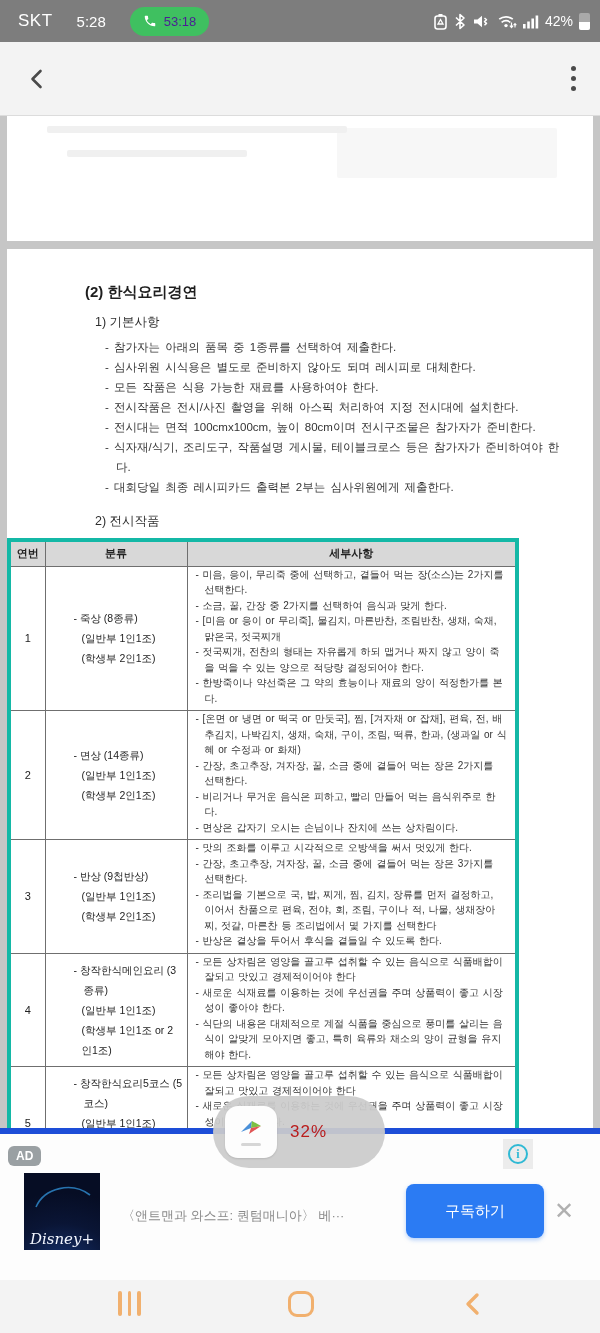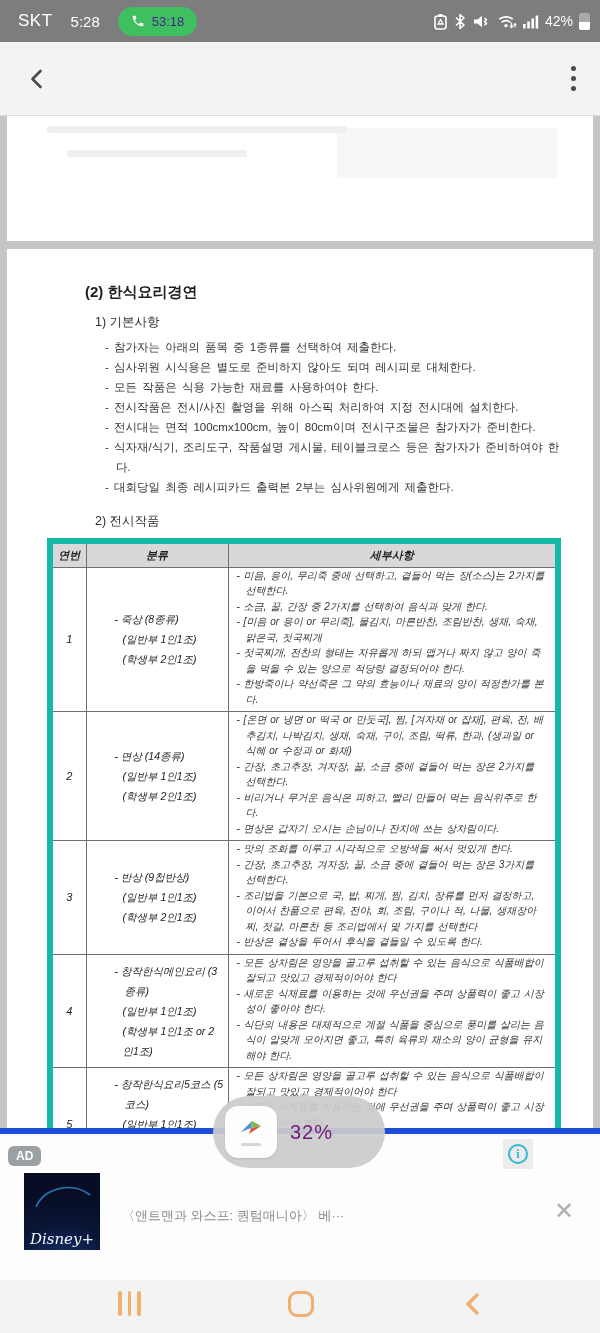--- a/index.html
+++ b/index.html
@@ -2,21 +2,21 @@
 <html><head>
 <meta charset="utf-8">
 <style>
   * { margin:0; padding:0; box-sizing:border-box; }
   html,body { width:600px; }
   body { font-family:"Liberation Sans","DejaVu Sans",sans-serif; background:#000; }
   .screen { position:relative; width:600px; height:1333px; display:flex; flex-direction:column; overflow:hidden; background:#c6c6c6; }
 
   
   .status-bar { height:42px; background:#7d7d7d; color:#fff; display:flex; align-items:center; justify-content:space-between; padding:0 10px 0 18px; flex:0 0 auto; }
-  .sb-left { display:flex; align-items:center; gap:18px; }
+  .sb-left { display:flex; align-items:center; gap:24px; }
   .sb-carrier { font-size:17px; letter-spacing:.5px; }
   .sb-time { font-size:15px; }
   .call-pill { display:flex; align-items:center; gap:7px; background:#3fc060; border-radius:15px; height:29px; padding:0 13px; }
   .call-pill span { font-size:13px; color:#4c1d95; }
   .sb-right { display:flex; align-items:center; gap:6px; }
   .sb-right svg { display:block; }
   .sb-batt-pct { font-size:14px; }
   .batt-icon { width:11px; height:17px; border-radius:2px; background:#a9a9a9; position:relative; overflow:hidden; }
   .batt-icon::before { content:""; position:absolute; left:0; bottom:0; width:100%; height:46%; background:#fff; }
   .batt-icon::after { content:""; position:absolute; top:-3px; left:3px; width:5px; height:3px; background:#a9a9a9; border-radius:1px; }
@@ -36,36 +36,36 @@
   .pg-footer { text-align:center; font-size:11px; color:#4c4c4c; letter-spacing:1px; }
   .page-49 .pg-footer { position:absolute; left:0; right:0; top:86px; }
 
   .doc-h1 { margin-left:78px; font-size:15px; font-weight:bold; color:#1e1e1e; }
   .sec-title { margin:12px 0 6px 88px; font-size:12.5px; }
   .sec-title-2 { margin:16px 0 8px 88px; font-size:12.5px; }
   .bullets { margin-left:98px; margin-right:30px; }
   .bullet-line { font-size:11.5px; line-height:20px; word-spacing:2px; padding-left:11px; text-indent:-11px; color:#333; }
 
   
-  .works-table { margin-left:40px; width:508px; border-collapse:collapse; border:6px solid #14b8a6; table-layout:fixed;font-style:italic; }
+  .works-table { width:508px; border-collapse:collapse; border:4px solid #14b8a6; table-layout:fixed; }
   .works-table th { background:#d8d8d8; border:1px solid #6f6f6f; font-size:11px; font-weight:bold; color:#222; height:26px; }
   .works-table td { border:1px solid #6f6f6f; vertical-align:middle; }
   .col-no { width:36px; } .col-cat { width:142px; } .col-det { width:330px; }
   .c-no { text-align:center; font-size:11px; color:#222; }
   .c-cat { padding:4px 4px 4px 28px; font-size:10.5px; color:#222; }
   .cat-main { line-height:20px; padding-left:10px; text-indent:-10px; }
   .cat-org { line-height:20px; padding-left:8px; }
   .c-det { padding:0 8px 4px 8px; font-size:10px; color:#333; }
   .det-line { line-height:15.5px; padding-left:9px; text-indent:-9px; word-spacing:1px; }
 
   
   .toast { position:absolute; left:213px; top:1096px; width:172px; height:72px; border-radius:36px; background:rgba(203,203,203,.93); display:flex; align-items:center; padding-left:12px; gap:13px; z-index:30; }
   .toast-icon { width:52px; height:52px; background:#fdfdfd; border-radius:13px; box-shadow:0 1px 2px rgba(0,0,0,.12); display:flex; flex-direction:column; align-items:center; justify-content:center; gap:3px; }
   .toast-icon .cap { width:20px; height:3px; border-radius:2px; background:#d6d6d6; }
-  .toast-pct { color:#701a75; font-size:20px; letter-spacing:1px; }
+  .toast-pct { color:#b91c1c; font-size:17px; letter-spacing:1px; }
 
   
   .ad-panel { height:152px; background:#fdfdfd; border-top:6px solid #1d4ed8; position:relative; flex:0 0 auto; }
   .ad-badge { position:absolute; left:8px; top:12px; background:#9aa0a3; color:#fff; font-size:12px; font-weight:bold; border-radius:6px; padding:3px 8px; }
   .ad-info { position:absolute; right:67px; top:5px; width:30px; height:30px; background:#ececec; display:flex; align-items:center; justify-content:center; }
   .ad-info-circle { width:20px; height:20px; border:2px solid #2fb9d4; border-radius:50%; color:#2fb9d4; font-size:12px; font-weight:bold; display:flex; align-items:center; justify-content:center; font-family:"Liberation Serif",serif; }
   .ad-body { position:absolute; left:24px; right:16px; top:38px; height:78px; display:flex; align-items:center; }
   .disney-tile { width:76px; height:77px; background:radial-gradient(120% 90% at 50% 115%, #14306b 0%, #0a1535 55%, #060d24 100%); position:relative; display:flex; align-items:flex-end; justify-content:center; overflow:hidden; flex:0 0 auto; }
   .disney-arc { position:absolute; top:6px; left:6px; }
   .disney-word { color:#f2f6ff; font-family:"DejaVu Serif","Liberation Serif",serif; font-style:italic; font-size:15px; margin-bottom:2px; letter-spacing:0; }
@@ -273,20 +273,21 @@
     <div class="ad-body">
       <div class="disney-tile">
         <svg class="disney-arc" width="64" height="30" viewBox="0 0 64 30">
             <path d="M6 28 A34 30 0 0 1 60 16" fill="none" stroke="#2e86c8" stroke-width="1.6" opacity=".85"></path>
           </svg>
         <span class="disney-word">Disney+</span>
       </div>
       <div class="ad-texts">
         <div class="ad-sub">〈앤트맨과 와스프: 퀀텀매니아〉 베···</div>
       </div>
+      <button class="ad-cta">구독하기</button>
       <div class="ad-close">✕</div>
     </div>
   </div>
 
   <div class="nav-bar">
     <div class="nav-recents">
         <i></i>
         <i></i>
         <i></i>
       </div>

